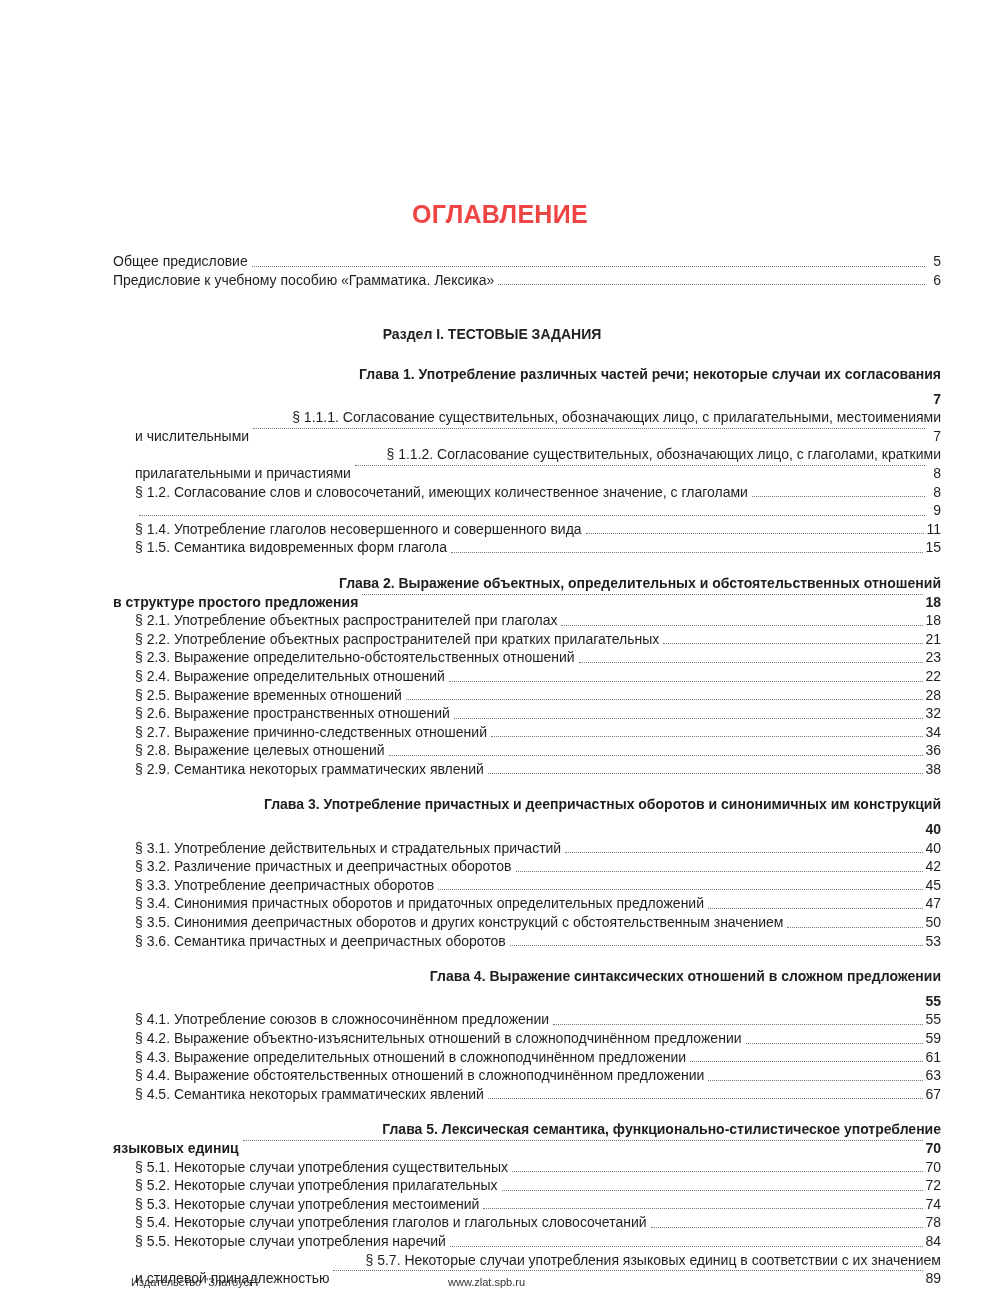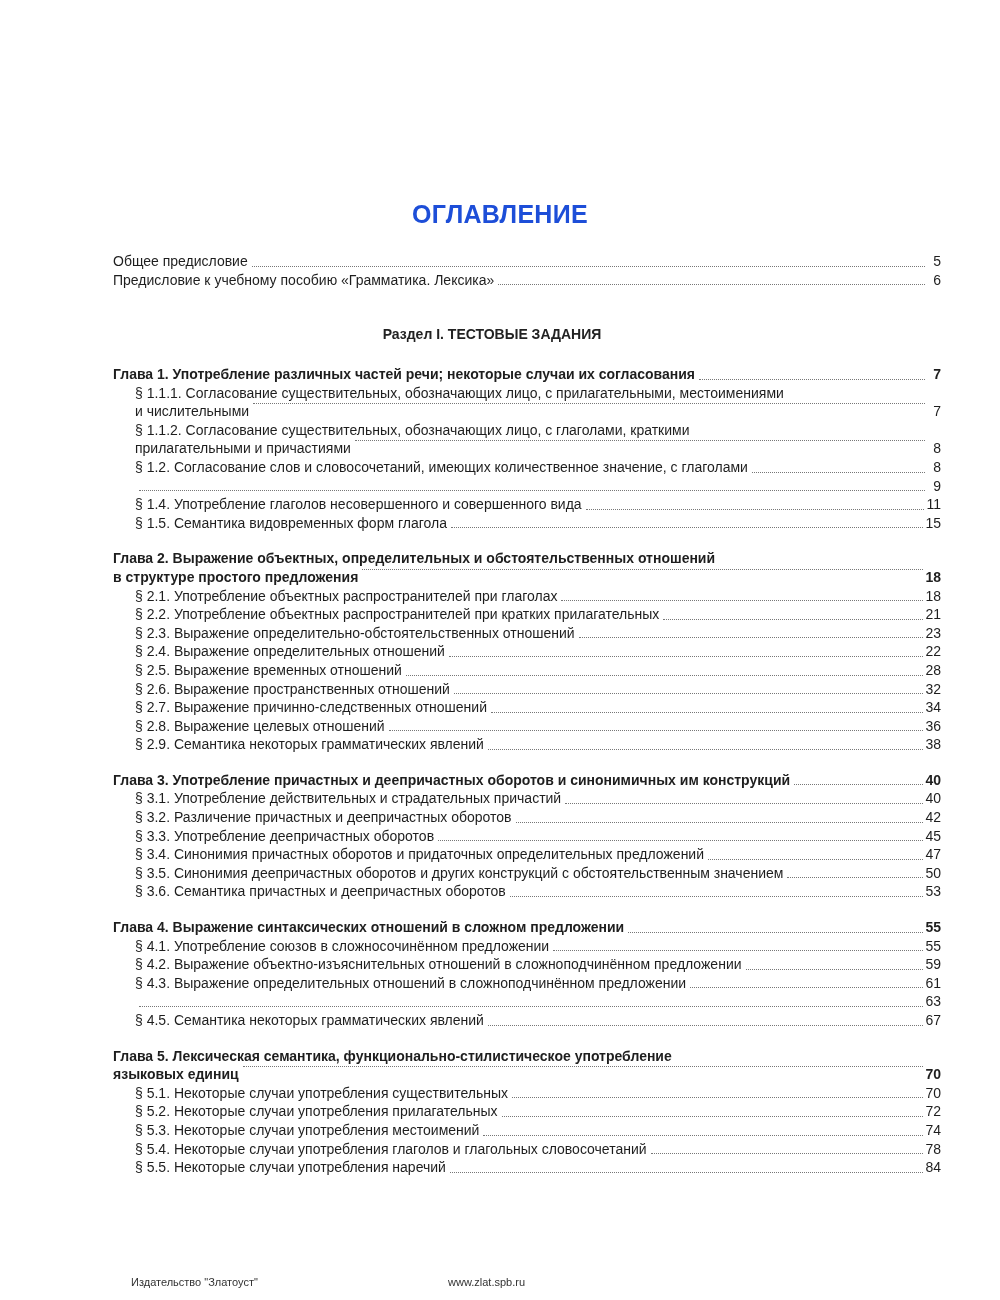--- a/index.html
+++ b/index.html
@@ -17,21 +17,21 @@
   }
   .page-title {
     position: absolute;
     top: 200px;
     left: 0;
     width: 1000px;
     text-align: center;
     font-size: 25px;
     font-weight: bold;
     letter-spacing: 0.3px;
-    color: #1d4ed8;
+    color: #ef4444;
   }
   .toc {
     position: absolute;
     left: 93px;
     width: 828px;
     font-size: 14px;
     line-height: 18.6px;
     margin-left: 20px;
   }
   .toc-intro { top: 252px; }
@@ -49,31 +49,31 @@
   .chapter-block { margin-bottom: 17px; }
   .entry {
     display: flex;
     align-items: flex-end;
     white-space: nowrap;
   }
   .entry.wrap {
     display: block;
     white-space: normal;
   }
-  .entry .first-line { display: block; white-space: nowrap; }
+  .entry .first-line { display: block; white-space: nowrap; text-align: right; }
   .entry .last-line { display: flex; align-items: flex-start; white-space: nowrap; }
   .entry .text { flex: 0 0 auto; }
   .entry .leader {
     flex: 1 1 auto;
     border-bottom: 1.5px dotted #777;
     margin: 0 2px 4px 4px;
     height: 1px;
   }
   .entry .page { flex: 0 0 auto; min-width: 14px; text-align: right; }
-  .chapter { font-weight: bold; }
+  .chapter { font-weight: bold; flex-direction: column; }
   .paragraph { padding-left: 22px; }
   .footer {
     position: absolute;
     top: 1276px;
     font-size: 11px;
     color: #333;
   }
   .footer-left { left: 131px; }
   .footer-right { left: 448px; }
 </style>
@@ -247,20 +247,21 @@
         <span class="text">§ 4.2. Выражение объектно-изъяснительных отношений в сложноподчинённом предложении</span>
         <span class="leader"></span>
         <span class="page">59</span>
       </div>
       <div class="entry paragraph">
         <span class="text">§ 4.3. Выражение определительных отношений в сложноподчинённом предложении</span>
         <span class="leader"></span>
         <span class="page">61</span>
       </div>
       <div class="entry paragraph">
+        <span class="text">§ 4.4. Выражение обстоятельственных отношений в сложноподчинённом предложении</span>
         <span class="leader"></span>
         <span class="page">63</span>
       </div>
       <div class="entry paragraph">
         <span class="text">§ 4.5. Семантика некоторых грамматических явлений</span>
         <span class="leader"></span>
         <span class="page">67</span>
       </div>
     </div>
     <div class="chapter-block">
@@ -290,17 +291,25 @@
       <div class="entry paragraph">
         <span class="text">§ 5.4. Некоторые случаи употребления глаголов и глагольных словосочетаний</span>
         <span class="leader"></span>
         <span class="page">78</span>
       </div>
       <div class="entry paragraph">
         <span class="text">§ 5.5. Некоторые случаи употребления наречий</span>
         <span class="leader"></span>
         <span class="page">84</span>
       </div>
+      <div class="entry wrap paragraph">
+        <span class="first-line">§ 5.7. Некоторые случаи употребления языковых единиц в соответствии с их значением</span>
+        <span class="last-line">
+          <span class="text">и стилевой принадлежностью</span>
+          <span class="leader"></span>
+          <span class="page">89</span>
+        </span>
+      </div>
     </div>
   </div>
 
 <div class="footer footer-left">Издательство "Златоуст"</div>
 <div class="footer footer-right">www.zlat.spb.ru</div>
 
 </body></html>

